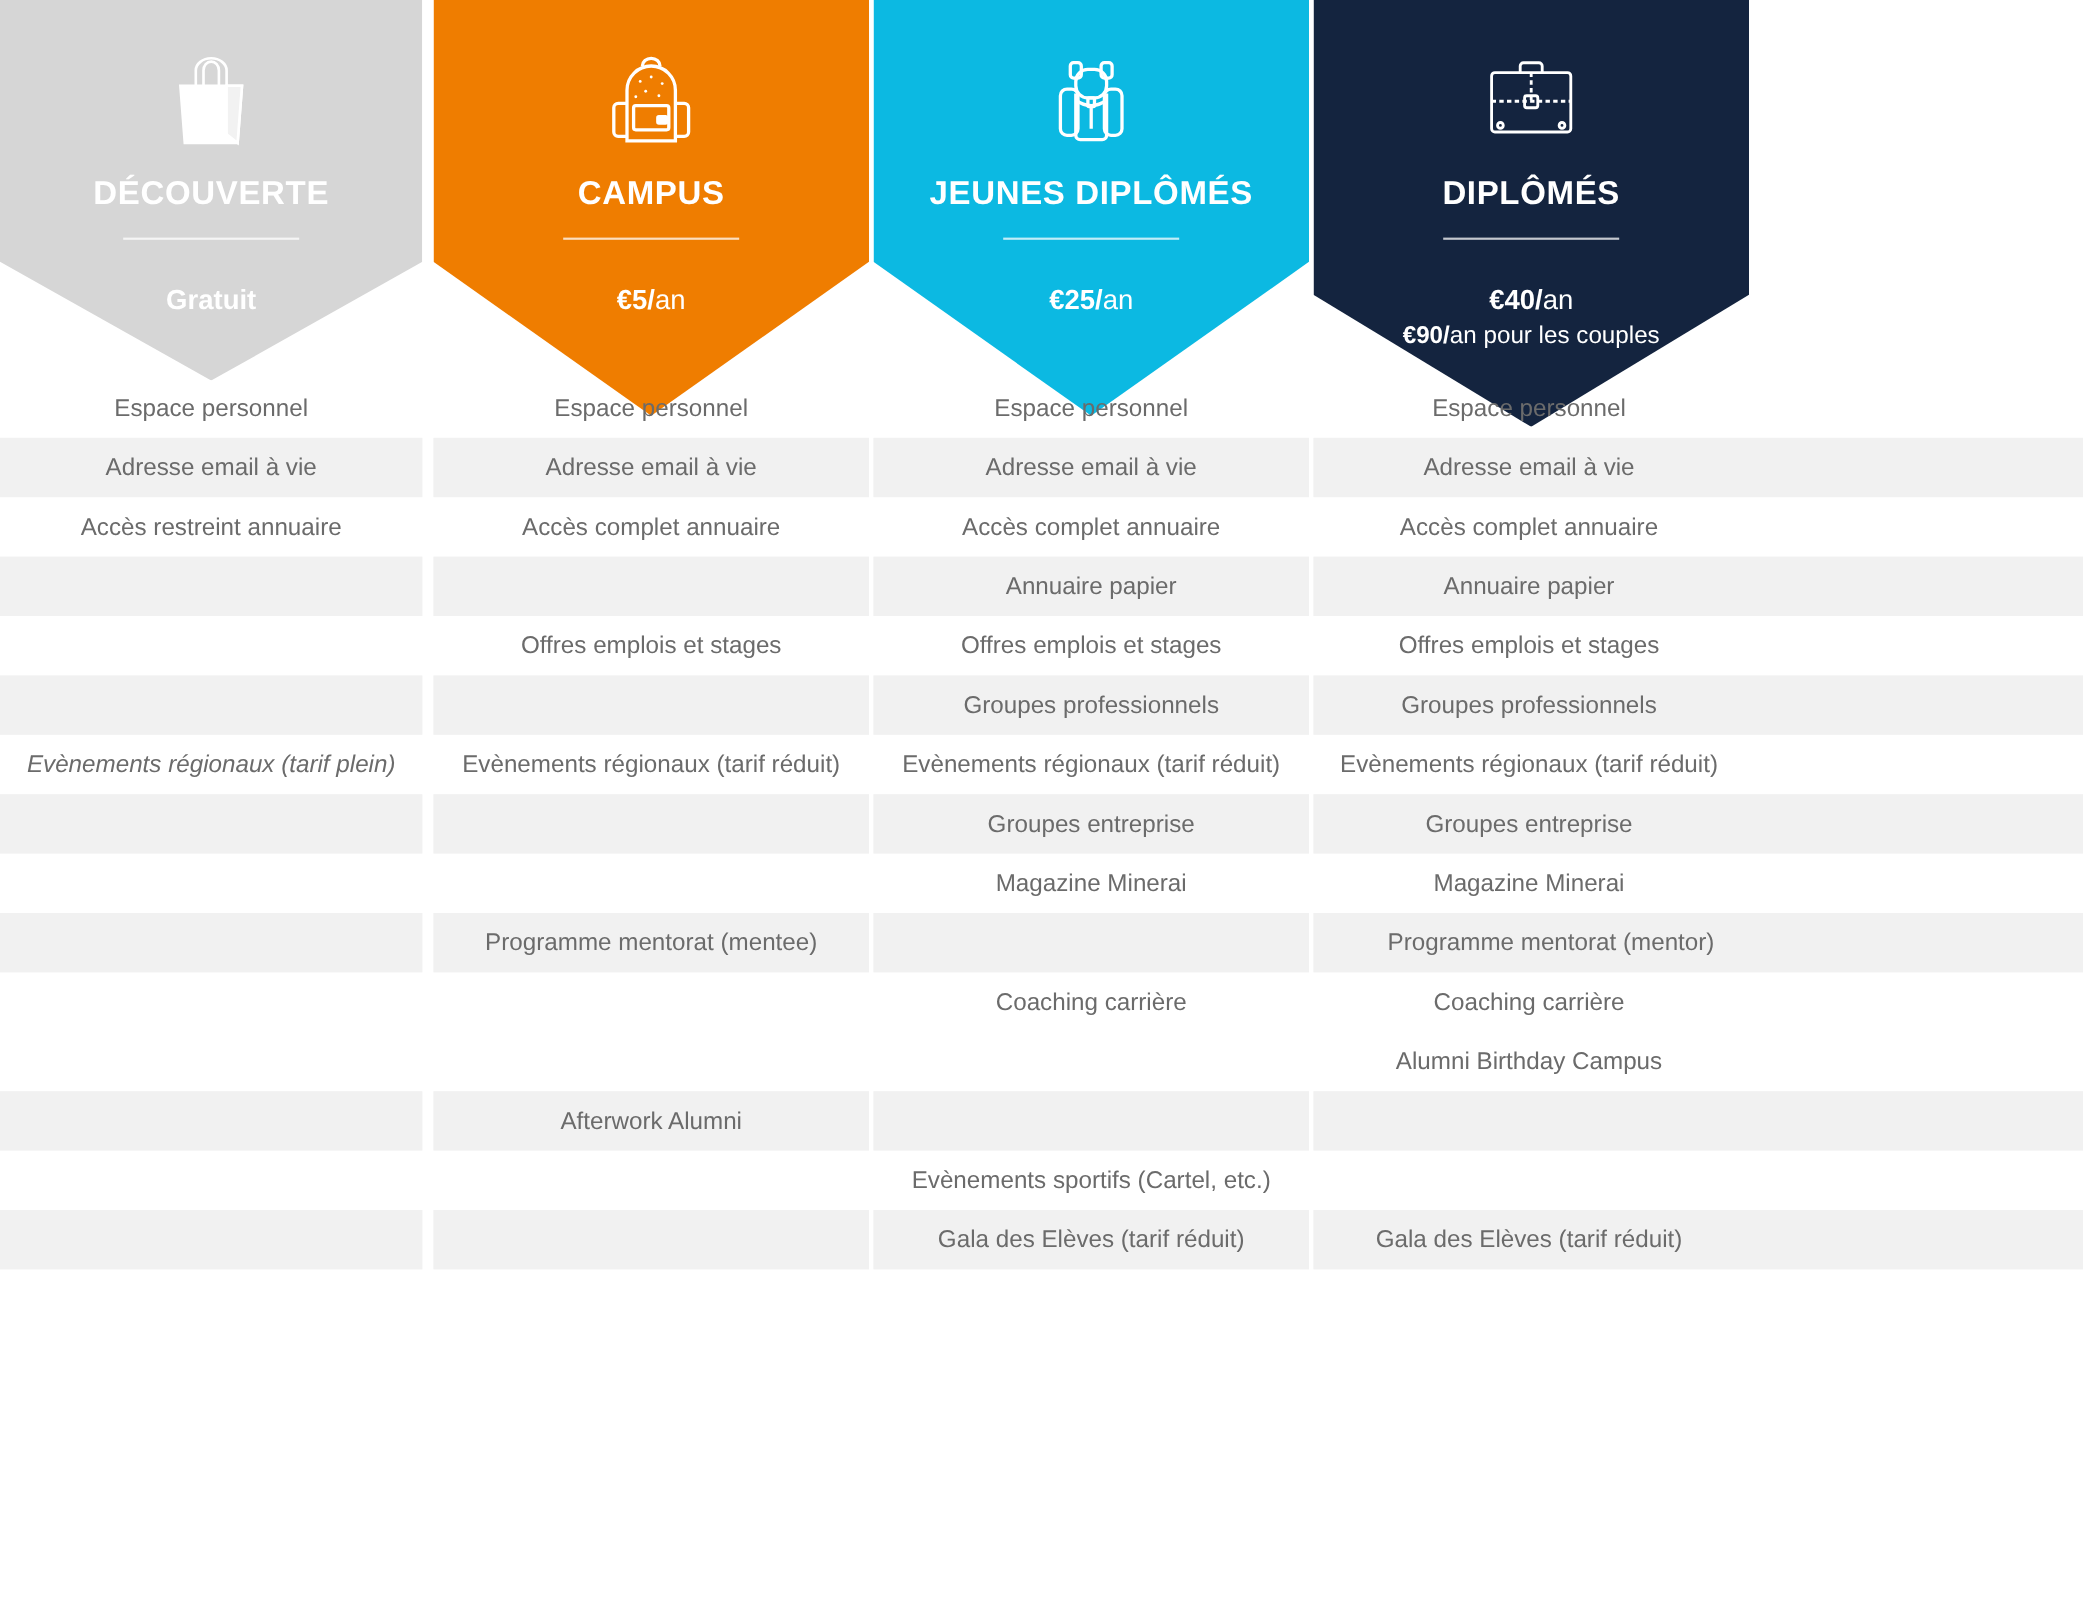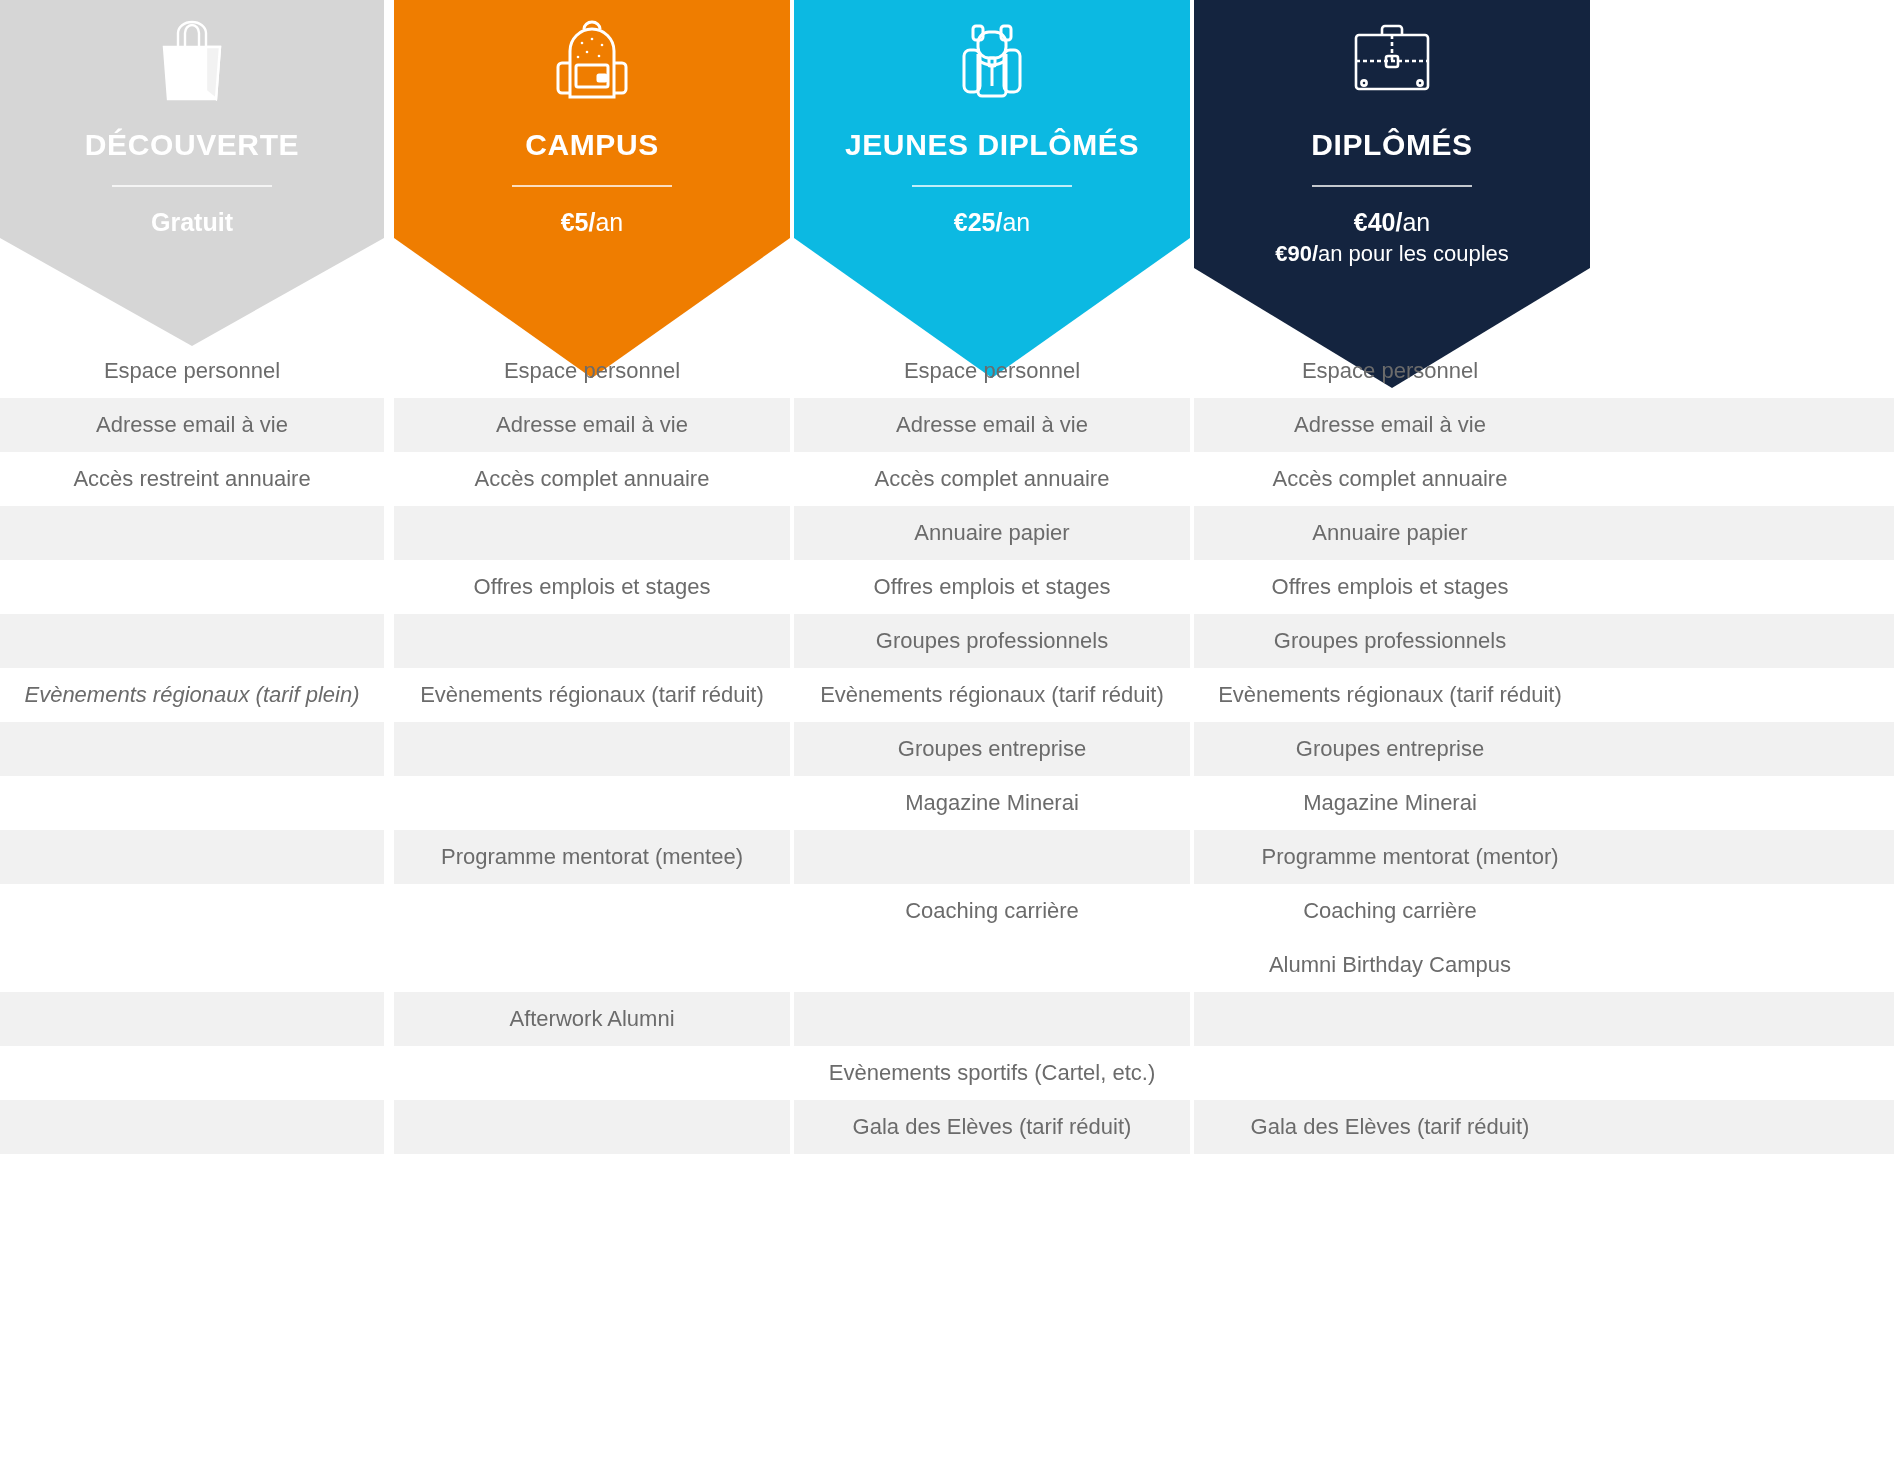--- a/index.html
+++ b/index.html
@@ -22,40 +22,40 @@
   }
   .hdr-shape {
     position: absolute;
     top: 0; left: 0;
     width: 100%;
     height: 100%;
   }
   .hdr-inner {
     position: relative;
     z-index: 2;
-    padding-top: 12px;
+    padding-top: 43px;
   }
   .hdr-icon { height: 96px; display: flex; align-items: center; justify-content: center; }
   .hdr-icon svg { display: block; }
   .hdr-title {
     font-size: 30px;
     font-weight: bold;
     letter-spacing: 0.6px;
     margin-top: 20px;
     line-height: 1.1;
   }
   .hdr-rule {
     width: 160px;
     height: 2px;
     background: rgba(255,255,255,0.75);
     margin: 24px auto 0 auto;
   }
   .hdr-price {
     font-size: 25px;
-    margin-top: 20px;
+    margin-top: 40px;
     line-height: 1.25;
     font-weight: normal;
   }
   .hdr-price b { font-weight: bold; }
   .hdr-price .line2 { display: block; font-size: 22px; margin-top: 2px; }
 
   
   .table { position: absolute; left: 0; top: 344px; width: 1894px; }
   .row { position: relative; height: 54px; width: 1894px; }
   .row.striped .cell-bg { background: #f1f1f1; }

